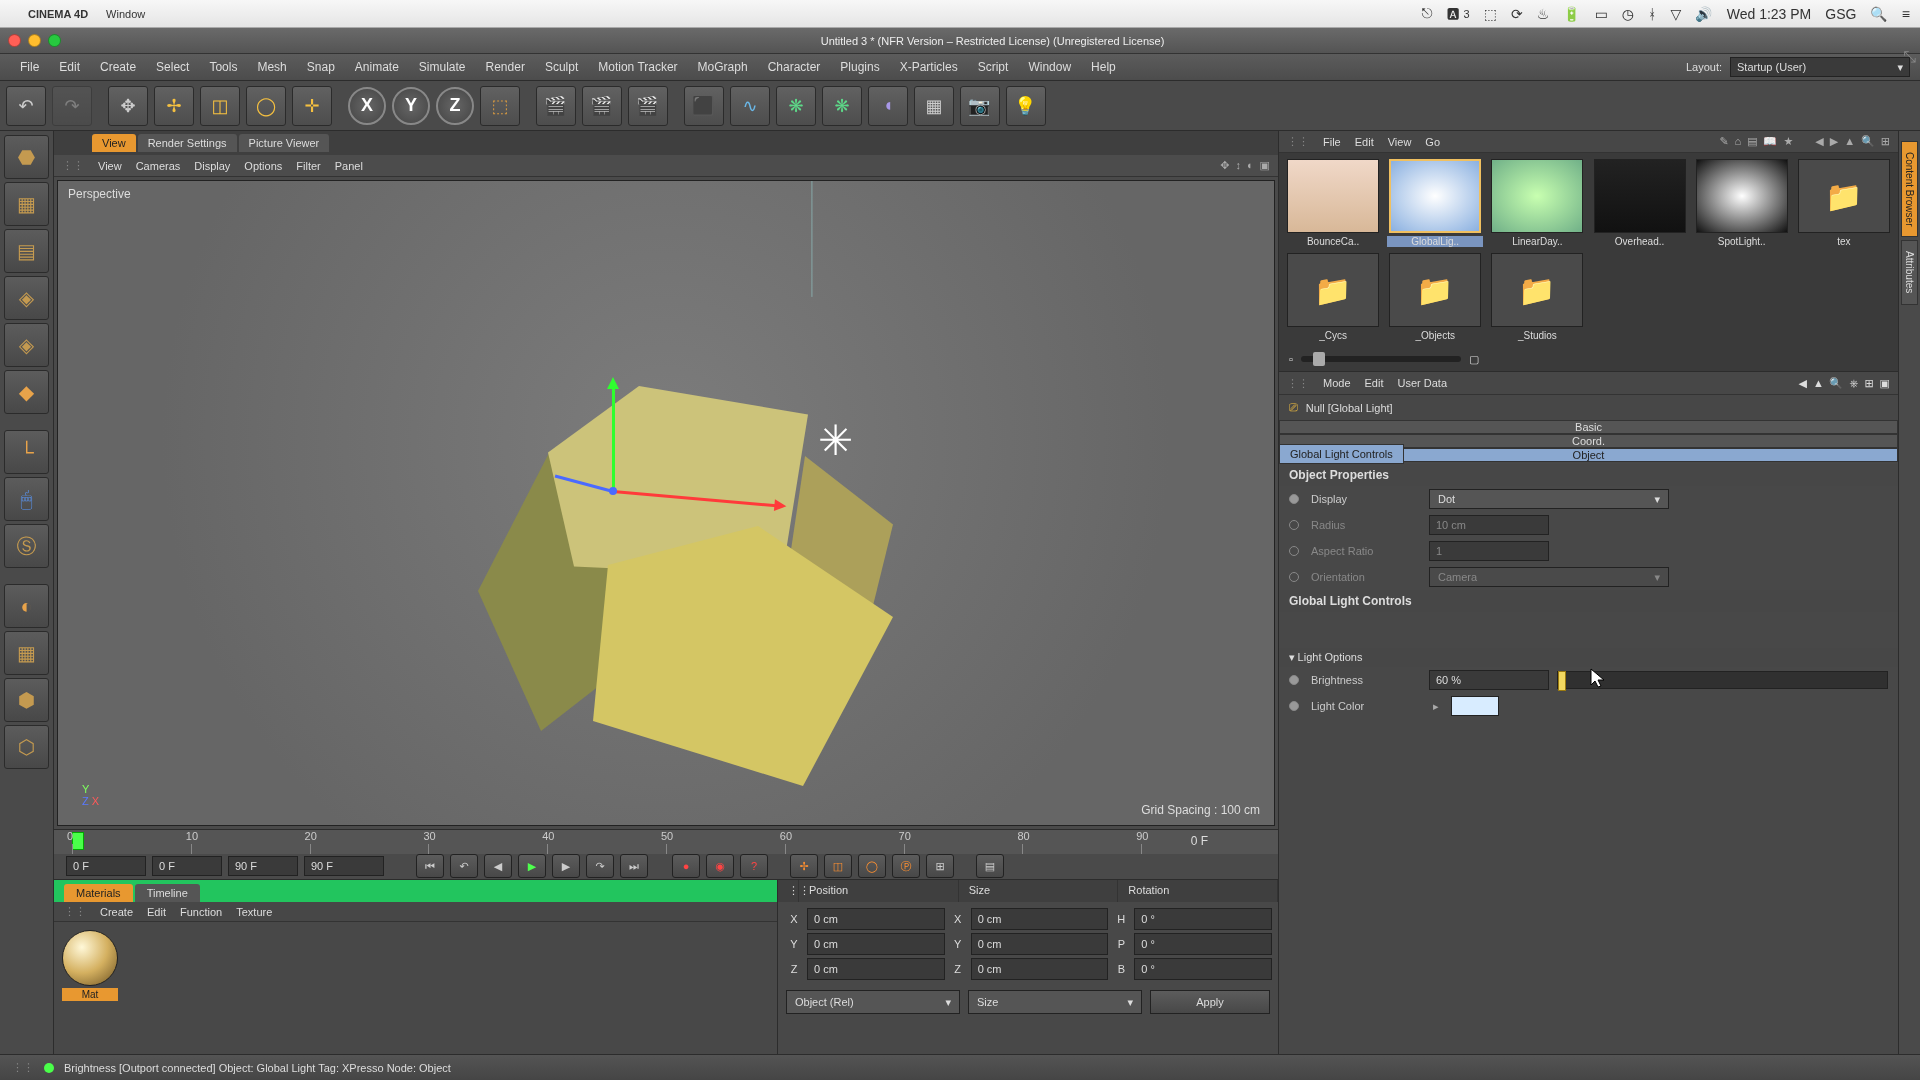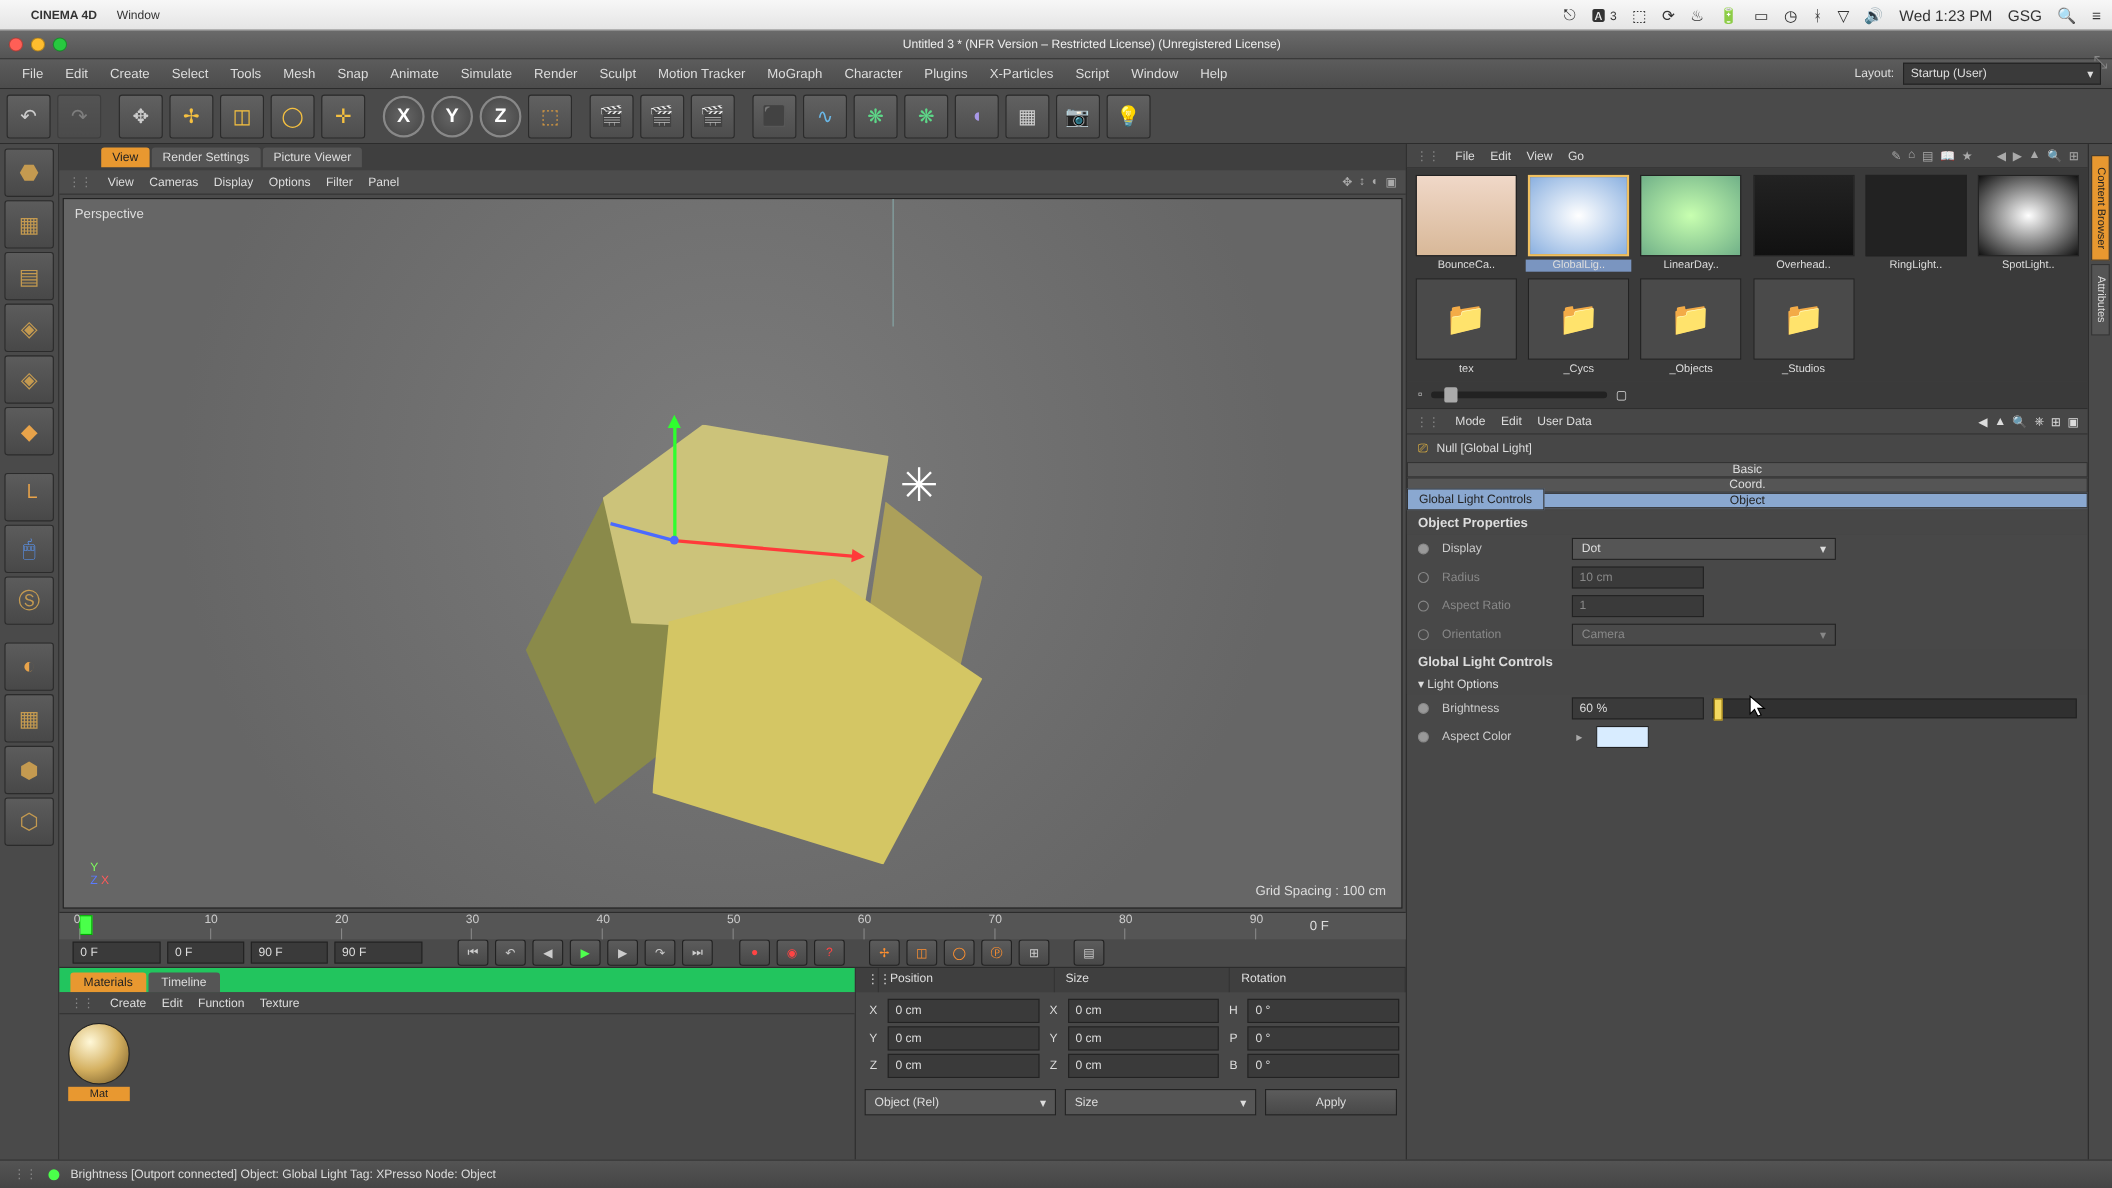--- a/index.html
+++ b/index.html
@@ -137,21 +137,21 @@
     .attr-row .dot{width:10px; height:10px; border:1px solid #888; border-radius:50%; margin-right:4px;}
     .attr-row .dot.on{background:#999;}
     .attr-field{flex:0 0 120px; background:#3a3a3a; border:1px solid #222; height:20px; color:#ddd; padding:0 6px; display:flex; align-items:center;}
     .attr-field.dim{color:#888;}
     .attr-select{flex:0 0 240px; background:#555; border:1px solid #222; height:20px; color:#ddd; padding:0 8px; display:flex; align-items:center; position:relative;}
     .attr-select::after{content:'▾'; position:absolute; right:8px;}
     .attr-select.dim{color:#888; background:#4a4a4a;}
     .attr-slider{flex:1; height:18px; background:#303030; position:relative; border:1px solid #222;}
     .attr-slider .handle{position:absolute; left:0; top:-1px; width:8px; height:20px; background:#f2d860; border:1px solid #9a7a10;}
     .color-swatch{width:48px; height:20px; background:#d8ecff; border:1px solid #222;}
-    .tree-toggle{color:#ddd; font-size:11px; padding:3px 10px; background:#474747;}
+    .tree-toggle{color:#ddd; font-size:11px; padding:3px 10px; background:#474747;margin-top:36px;}
     .cursor{position:absolute; pointer-events:none;}
     
     
     .statusbar { height: 26px; background: linear-gradient(#545454,#454545); display:flex; align-items:center; padding:0 12px; gap:10px; color:#ddd; font-size:12px; border-top:1px solid #2c2c2c;}
     .status-dot{width:10px; height:10px; background:#4aff4a; border-radius:50%;}
     
     
     .far-right-tabs{width:22px; background:#4a4a4a; border-left:1px solid #2c2c2c; display:flex; flex-direction:column; align-items:center; padding-top:10px;}
     .vtab{writing-mode:vertical-rl; padding:10px 2px; font-size:10px; color:#ddd; background:#555; margin-bottom:3px; border:1px solid #333;}
     .vtab.active{background:#e89830; color:#222;}
@@ -471,24 +471,20 @@
         </div>
         <div class="br-item">
           <div class="br-thumb" style="background:radial-gradient(#c8ffb0,#70b088)"></div>
           <div class="br-name">LinearDay..</div>
         </div>
         <div class="br-item">
           <div class="br-thumb" style="background:linear-gradient(#222,#111)"></div>
           <div class="br-name">Overhead..</div>
         </div>
         <div class="br-item">
-          <div class="br-thumb" style="background:#222"></div>
-          <div class="br-name">RingLight..</div>
-        </div>
-        <div class="br-item">
           <div class="br-thumb" style="background:radial-gradient(#fff,#111)"></div>
           <div class="br-name">SpotLight..</div>
         </div>
         <div class="br-item">
           <div class="br-thumb" style="background:#4a4a4a">
             <span style="font-size:30px;color:#888">📁</span>
           </div>
           <div class="br-name">tex</div>
         </div>
         <div class="br-item">
@@ -574,21 +570,21 @@
         <div class="attr-field">60 %</div>
         <div class="attr-slider">
             <div class="handle"></div>
           </div>
         <svg class="cursor" style="left:310px; top:0" width="20" height="24">
             <path d="M2 2 L2 18 L6 14 L9 20 L12 19 L9 13 L15 13 Z" fill="#fff" stroke="#000"></path>
           </svg>
       </div>
       <div class="attr-row">
         <span class="dot on"></span>
-        <span class="k">Aspect Color</span>
+        <span class="k">Light Color</span>
         <span style="color:#aaa;margin:0 4px">▸</span>
         <div class="color-swatch"></div>
       </div>
     </div>
   </div>
 
   <div class="far-right-tabs">
     <div class="vtab active">Content Browser</div>
     <div class="vtab">Attributes</div>
   </div>

